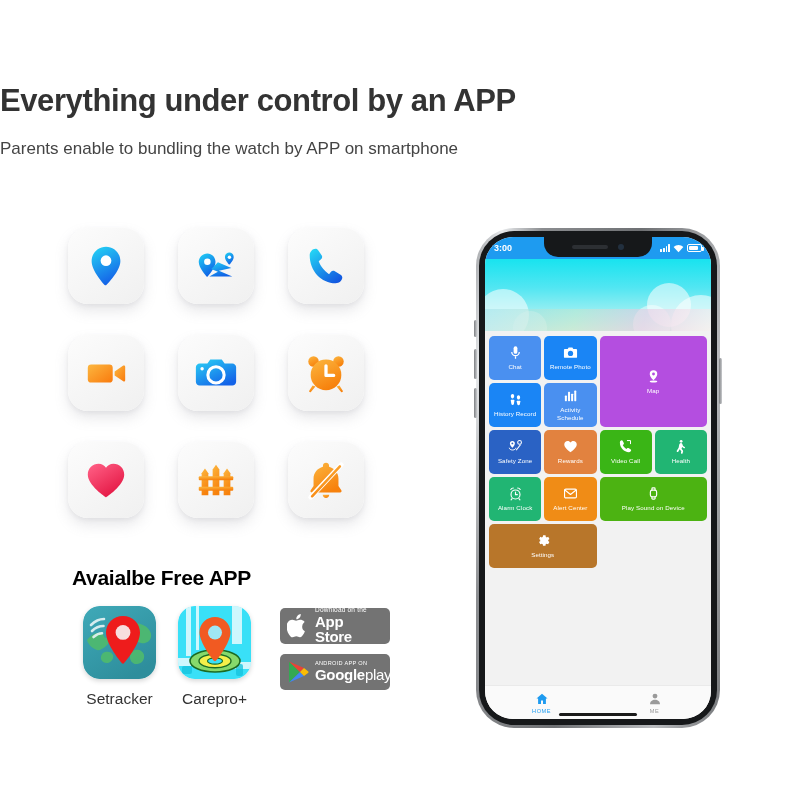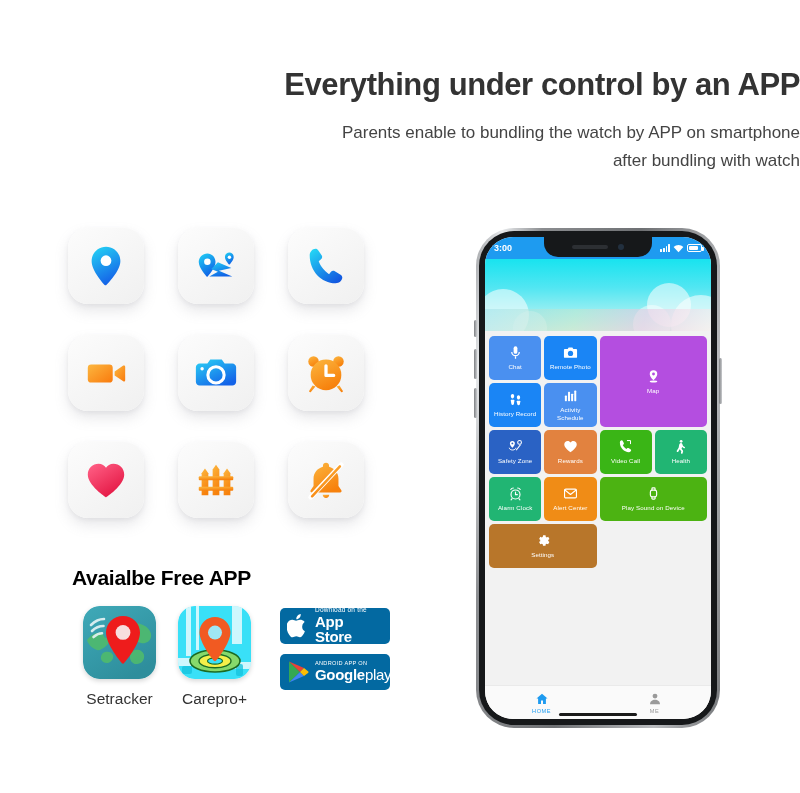--- a/index.html
+++ b/index.html
@@ -6,21 +6,21 @@
   html, body { width: 800px; height: 793px; }
   body {
     font-family: "Liberation Sans", sans-serif;
     background: #ffffff;
     position: relative;
     overflow: hidden;
     color: #333;
   }
 
   
-  .header { width: 800px; padding-top: 66px; text-align: right; }
+  .header { width: 800px; padding-top: 66px; text-align: left; margin-top: 16px; }
   .headline {
     font-size: 31px;
     font-weight: bold;
     color: #333333;
     letter-spacing: -0.4px;
     line-height: 1.2;
   }
   .subline {
     margin-top: 16px;
     font-size: 17px;
@@ -60,21 +60,21 @@
     box-shadow: 0 2px 5px rgba(0,0,0,0.16);
   }
   .app-icon svg { display: block; width: 73px; height: 73px; }
   .app-label { margin-top: 11px; font-size: 15.5px; color: #333; }
 
   .badges {
     margin-left: 18px; margin-top: 2px;
     display: flex; flex-direction: column; gap: 10px;
   }
   .badge {
-    width: 110px; height: 36px; background: #0369a1; border-radius: 5px;
+    width: 110px; height: 36px; background: #737373; border-radius: 5px;
     display: flex; align-items: center; padding: 0 7px; color: #fff;
   }
   .badge svg { flex: none; }
   .badge-text { margin-left: 6px; line-height: 1.05; }
   .badge-top { font-size: 6.5px; letter-spacing: 0.2px; display: block; }
   .badge-top.caps { font-size: 5.6px; letter-spacing: 0.3px; }
   .badge-bottom { font-size: 15px; font-weight: bold; display: block; letter-spacing: -0.3px; }
   .badge-bottom .light { font-weight: normal; }
 
   
@@ -167,21 +167,20 @@
     width: 78px; height: 3px; border-radius: 2px; background: #1a1a1a;
   }
 </style>
 </head>
 <body>
 
 <div class="header">
   <div class="headline">Everything under control by an APP</div>
   <div class="subline">
     <div>Parents enable to bundling the watch by APP on smartphone</div>
-    <div>after bundling with watch</div>
   </div>
 </div>
 
 <div class="icon-grid">
 
   <div>
     <div class="icon-tile">
       <svg viewBox="0 0 48 48">
         <defs>
             <linearGradient id="gp1" x1="0" y1="0" x2="0.4" y2="1">

